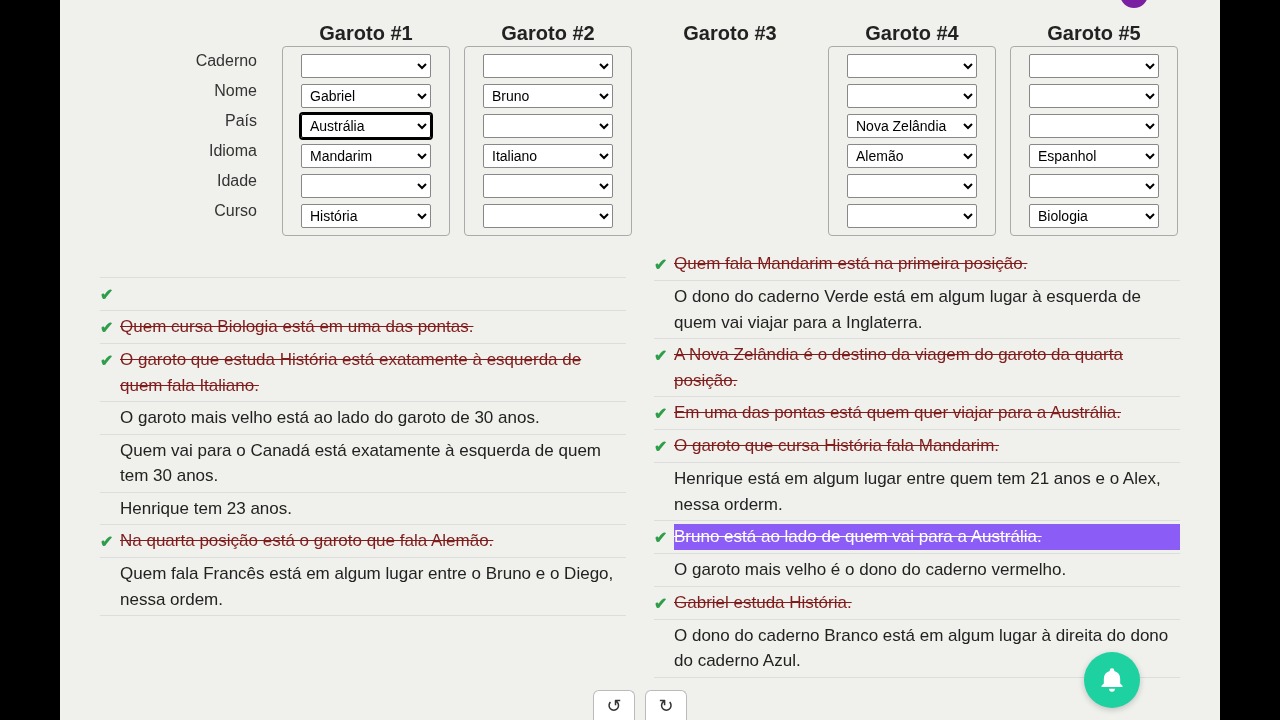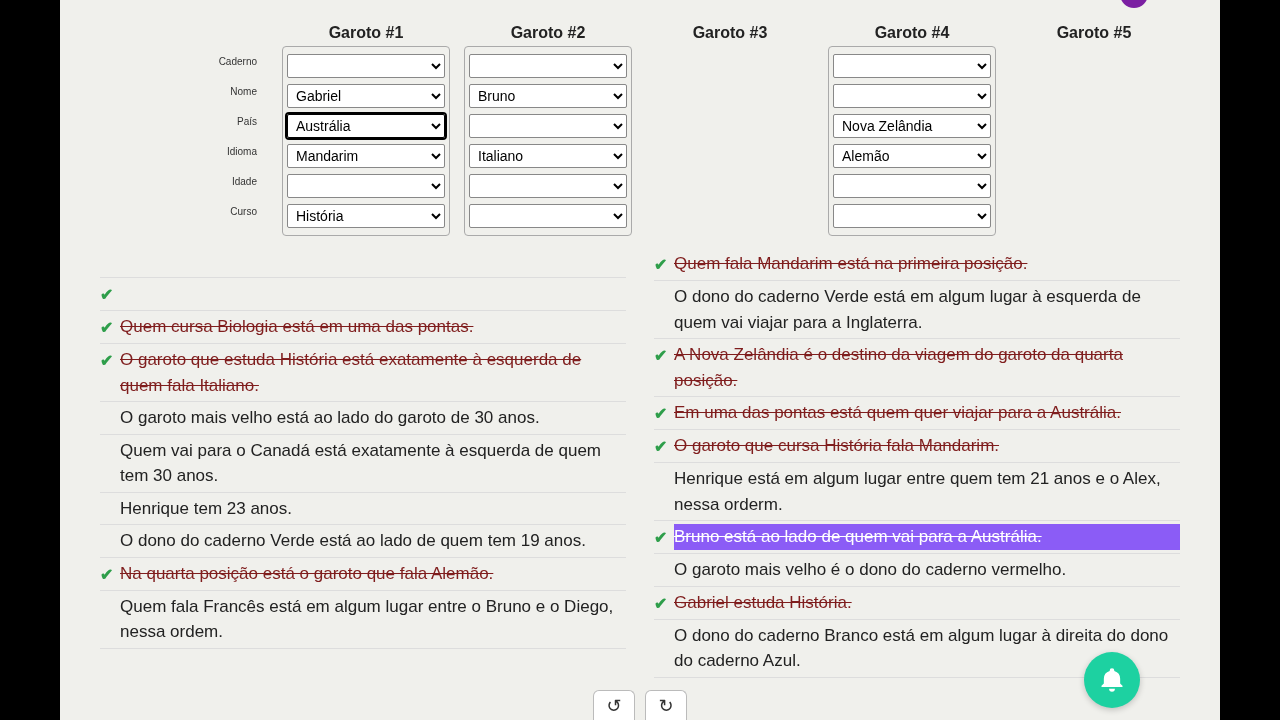--- a/index.html
+++ b/index.html
@@ -30,43 +30,43 @@
     flex-direction: column;
     width: 180px;
     align-items: flex-end;
     padding-right: 18px;
   }
   .labels-col .spacer { height: 26px; }
   .labels-col .row-label {
     height: 30px;
     display: flex;
     align-items: center;
-    font-size: 10px;
+    font-size: 16px;
     color: #333;
   }
   .boy-col {
     width: 178px;
     margin: 0 2px;
     display: flex;
     flex-direction: column;
     align-items: center;
   }
   .boy-header {
     height: 26px;
     font-weight: 700;
-    font-size: 16px;
+    font-size: 20px;
     color: #222;
     display: flex;
     align-items: center;
     justify-content: center;
   }
   .boy-box {
     border: 1px solid #aaa;
     border-radius: 4px;
-    padding: 4px 4px;
+    padding: 4px 18px;
     width: 168px;
     background: #f0f0ec;
   }
   .boy-box select {
     width: 100%;
     height: 24px;
     margin: 3px 0;
     font-size: 14px;
     background: #fff;
     border: 1px solid #888;
@@ -213,20 +213,28 @@
         <select><option></option></select>
         <select><option>Nova Zelândia</option></select>
         <select><option>Alemão</option></select>
         <select><option></option></select>
         <select><option></option></select>
       </div>
     </div>
 
     <div class="boy-col">
       <div class="boy-header">Garoto #5</div>
+      <div class="boy-box">
+        <select><option></option></select>
+        <select><option></option></select>
+        <select><option></option></select>
+        <select><option>Espanhol</option></select>
+        <select><option></option></select>
+        <select><option>Biologia</option></select>
+      </div>
     </div>
   </div>
 
   <div class="clues">
     <div class="clue-col" id="clues-left">
         <div class="clue">
           <div class="check"></div>
         </div>
         <div class="clue done">
           <div class="check">✔</div>
@@ -243,24 +251,20 @@
           <div class="check"></div>
           <div class="text">O garoto mais velho está ao lado do garoto de 30 anos.</div>
         </div>
         <div class="clue">
           <div class="check"></div>
           <div class="text">Quem vai para o Canadá está exatamente à esquerda de quem tem 30 anos.</div>
         </div>
         <div class="clue">
           <div class="check"></div>
           <div class="text">Henrique tem 23 anos.</div>
-        </div>
-        <div class="clue">
-          <div class="check"></div>
-          <div class="text">O dono do caderno Verde está ao lado de quem tem 19 anos.</div>
         </div>
         <div class="clue done">
           <div class="check">✔</div>
           <div class="text">Na quarta posição está o garoto que fala Alemão.</div>
         </div>
         <div class="clue">
           <div class="check"></div>
           <div class="text">Quem fala Francês está em algum lugar entre o Bruno e o Diego, nessa ordem.</div>
         </div>
       </div>

